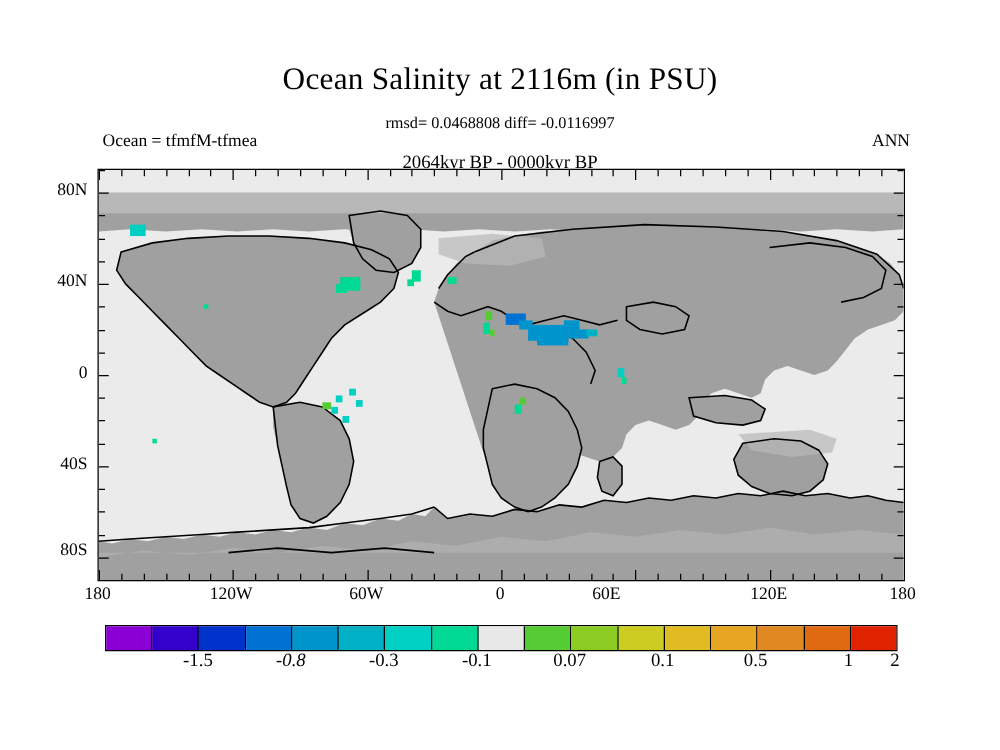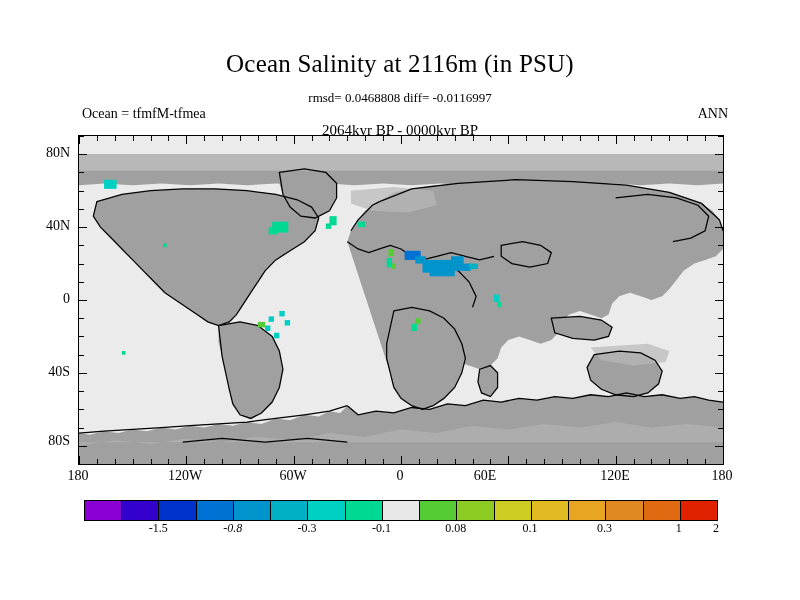--- a/index.html
+++ b/index.html
@@ -130,21 +130,21 @@
     position: absolute;
     left: 84px;
     top: 521px;
     width: 632px;
     height: 24px;
   }
   .cb-label {
     position: absolute;
     top: 0;
     transform: translateX(-50%);
-    font-size: 12px;
+    font-size: 15px;
     white-space: nowrap;
   }
 </style>
 </head>
 <body>
 
 <div id="plot-title">Ocean Salinity at 2116m (in PSU)</div>
 <div id="rmsd-line">rmsd= 0.0468808 diff= -0.0116997</div>
 <div id="period-line">2064kyr BP - 0000kyr BP</div>
 <div id="expt-label">Ocean = tfmfM-tfmea</div>
@@ -435,18 +435,18 @@
     <div class="cb-cell" style="background: rgb(232, 165, 34);"></div>
     <div class="cb-cell" style="background: rgb(224, 136, 34);"></div>
     <div class="cb-cell" style="background: rgb(224, 106, 17);"></div>
     <div class="cb-cell" style="background: rgb(224, 34, 0);"></div>
   </div>
 <div id="colorbar-labels">
     <div class="cb-label" style="left: 74.3529px;">-1.5</div>
     <div class="cb-label" style="left: 148.706px; font-style: italic;">-0.8</div>
     <div class="cb-label" style="left: 223.059px;">-0.3</div>
     <div class="cb-label" style="left: 297.412px;">-0.1</div>
-    <div class="cb-label" style="left: 371.765px;">0.08</div>
+    <div class="cb-label" style="left: 371.765px;">0.07</div>
     <div class="cb-label" style="left: 446.118px;">0.1</div>
-    <div class="cb-label" style="left: 520.471px;">0.3</div>
+    <div class="cb-label" style="left: 520.471px;">0.5</div>
     <div class="cb-label" style="left: 594.824px;">1</div>
     <div class="cb-label" style="left: 632px;">2</div>
   </div>
 
 </body></html>

